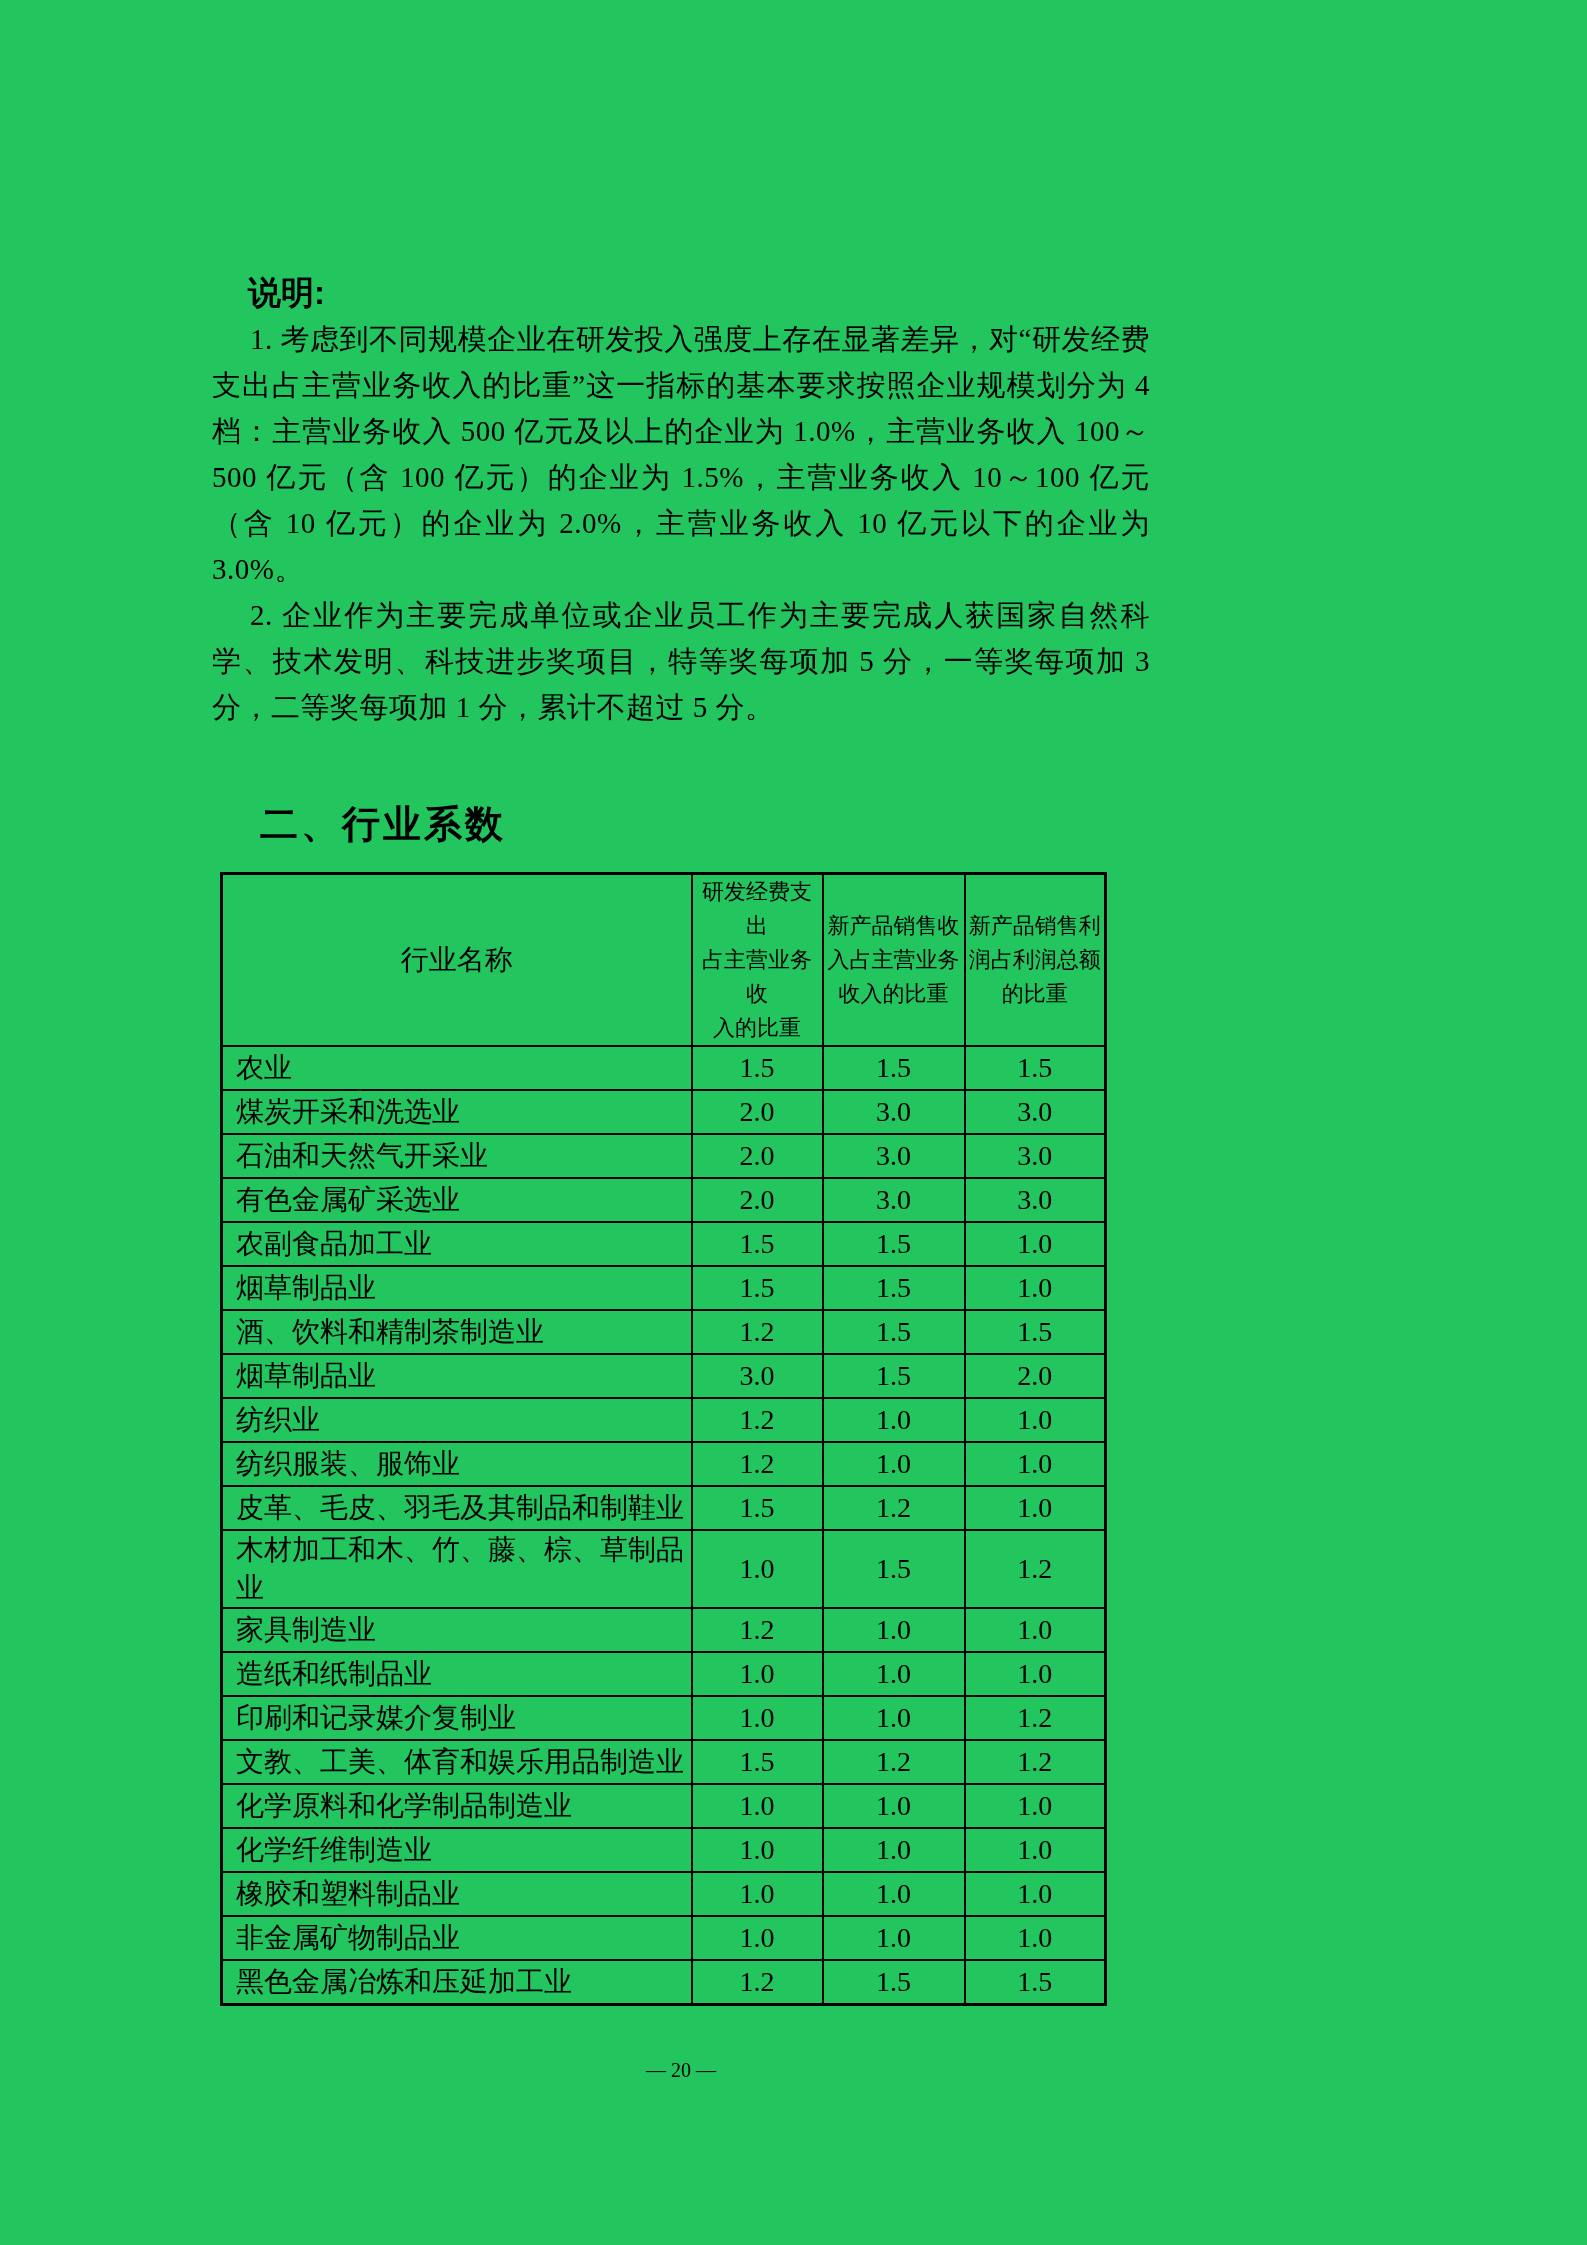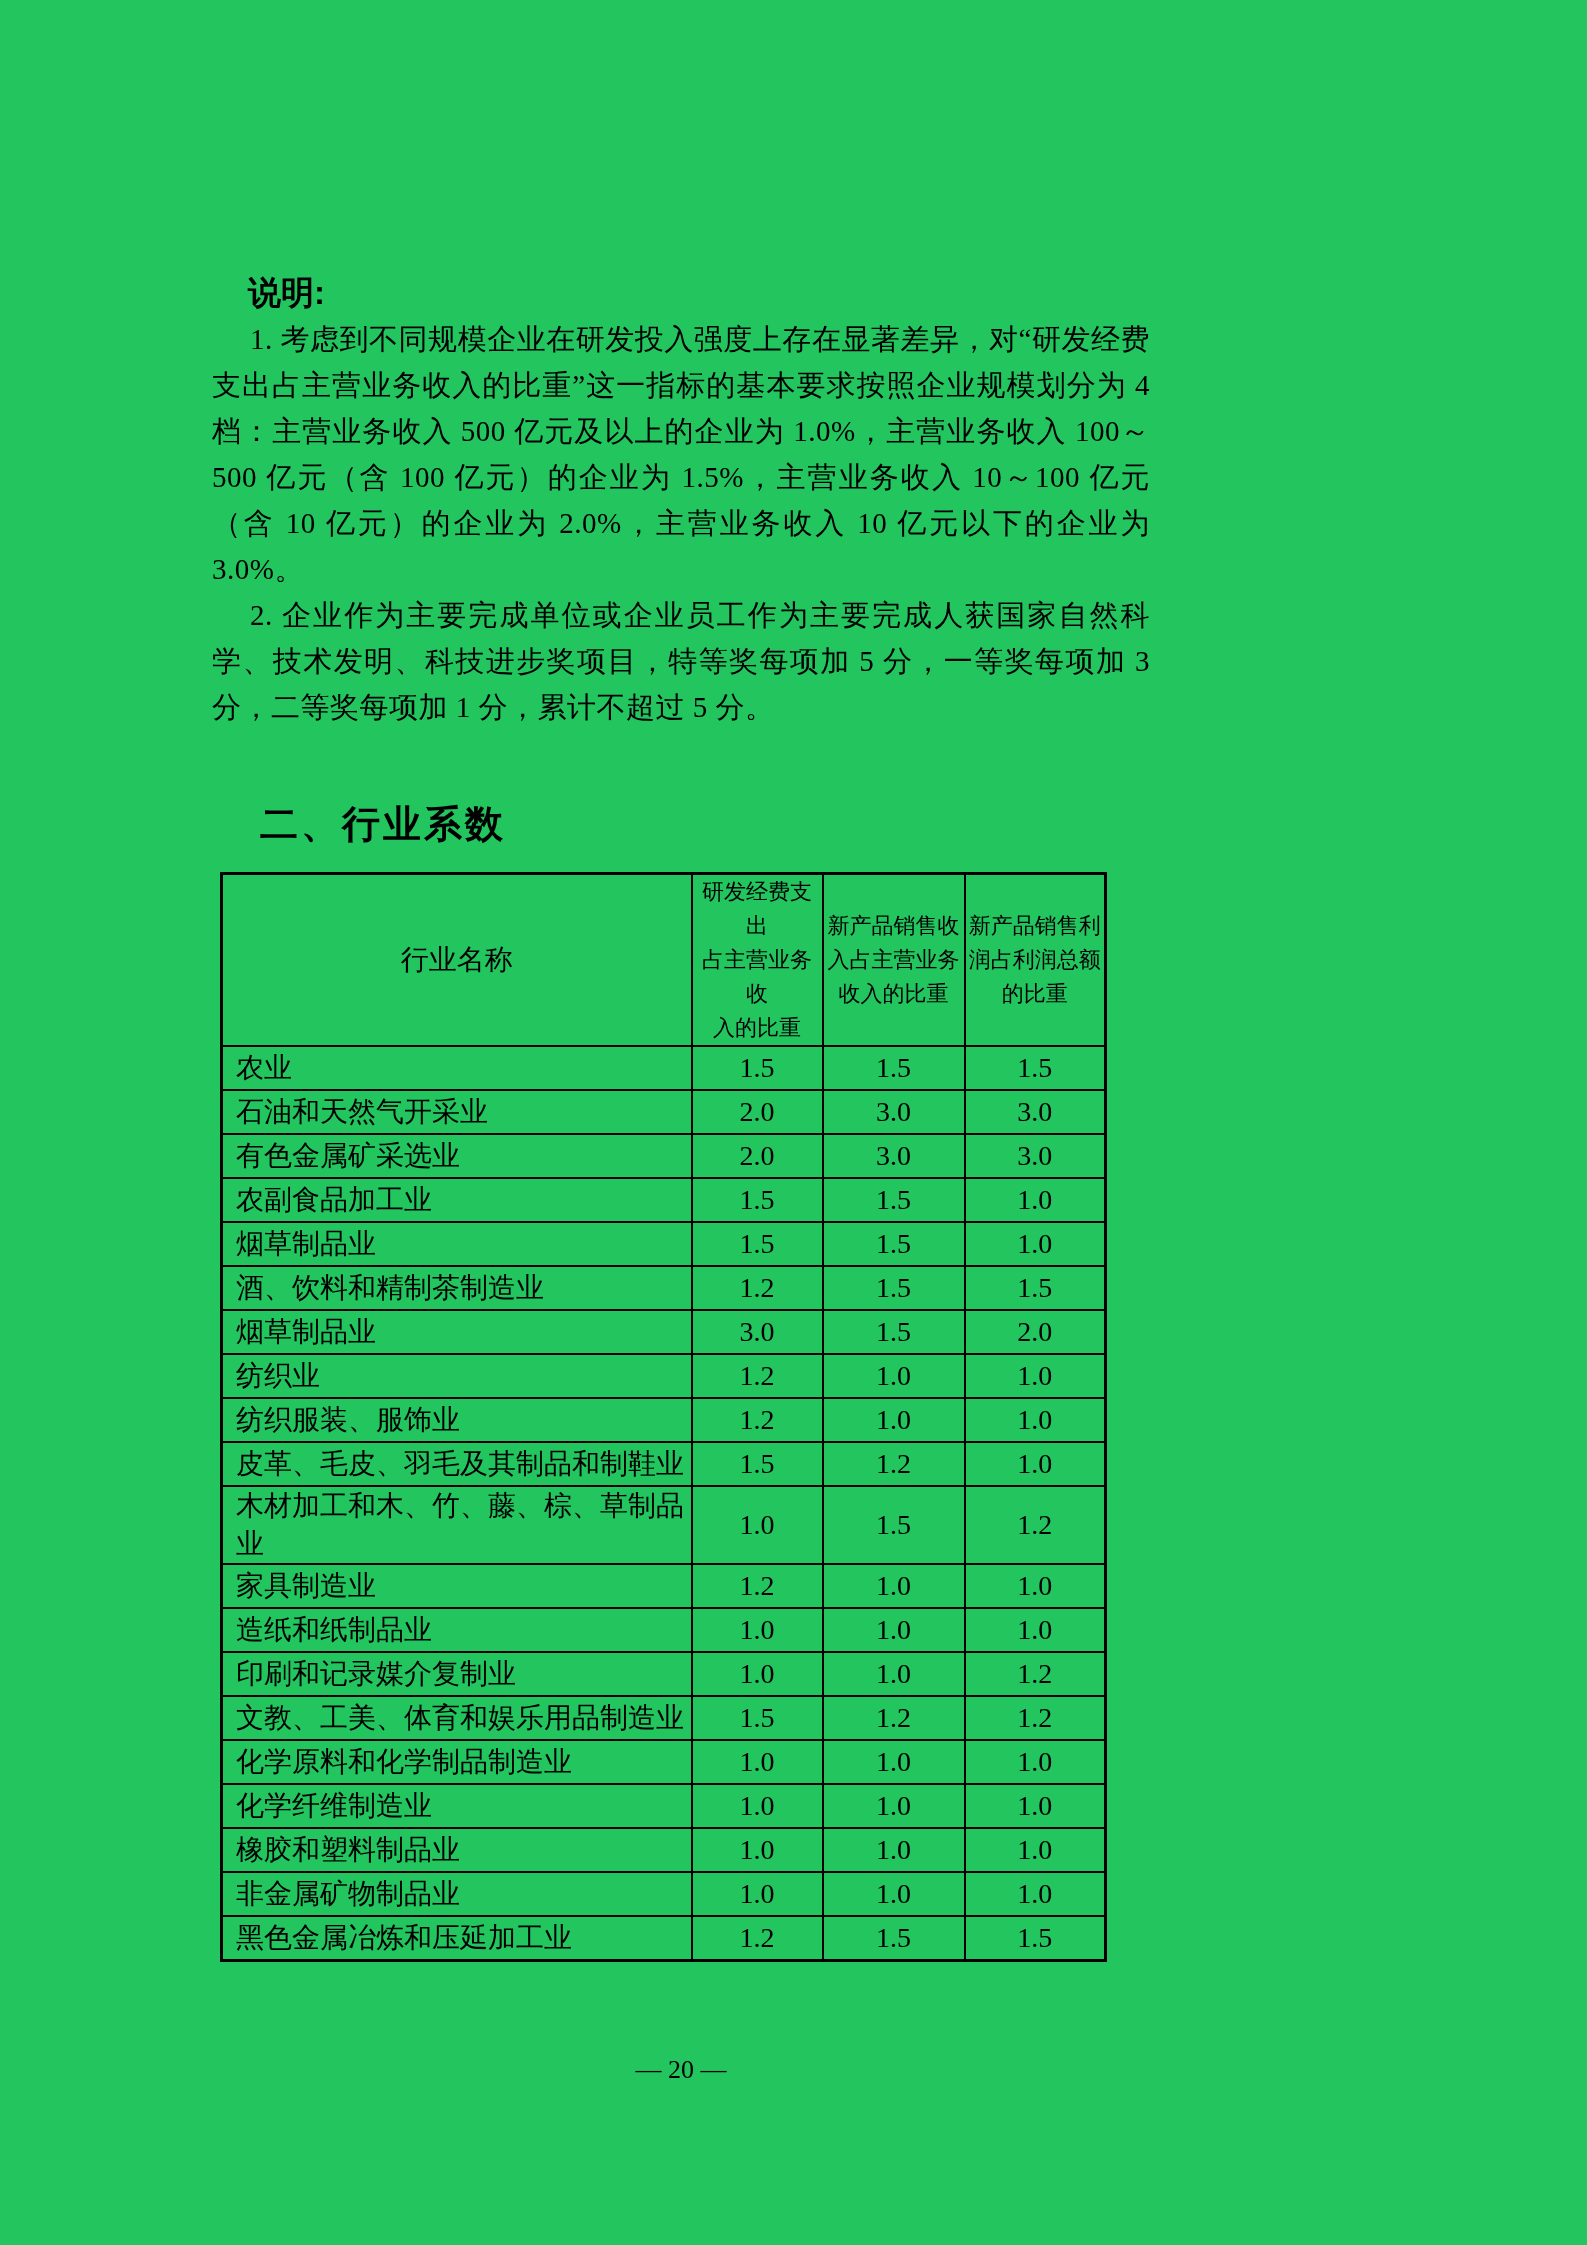--- a/index.html
+++ b/index.html
@@ -72,21 +72,21 @@
     text-align:left;
     padding-left:13px;
   }
   .coef-table td.num { text-align:center; }
   .page-footer {
     position:absolute;
     top:2050px;
     left:212px;
     width:938px;
     text-align:center;
-    font-size:26px;
+    font-size:20px;
     line-height:40px;
   }
 </style>
 </head>
 <body>
 
 <div class="page">
   <div class="content">
 
     <div class="notes-title">说明:</div>
@@ -119,20 +119,26 @@
         </tr>
       </thead>
       <tbody>
           <tr>
     <td class="industry">农业</td>
     <td class="num">1.5</td>
     <td class="num">1.5</td>
     <td class="num">1.5</td>
   </tr>
           <tr>
+    <td class="industry">煤炭开采和洗选业</td>
+    <td class="num">2.0</td>
+    <td class="num">3.0</td>
+    <td class="num">3.0</td>
+  </tr>
+          <tr>
     <td class="industry">石油和天然气开采业</td>
     <td class="num">2.0</td>
     <td class="num">3.0</td>
     <td class="num">3.0</td>
   </tr>
           <tr>
     <td class="industry">有色金属矿采选业</td>
     <td class="num">2.0</td>
     <td class="num">3.0</td>
     <td class="num">3.0</td>

